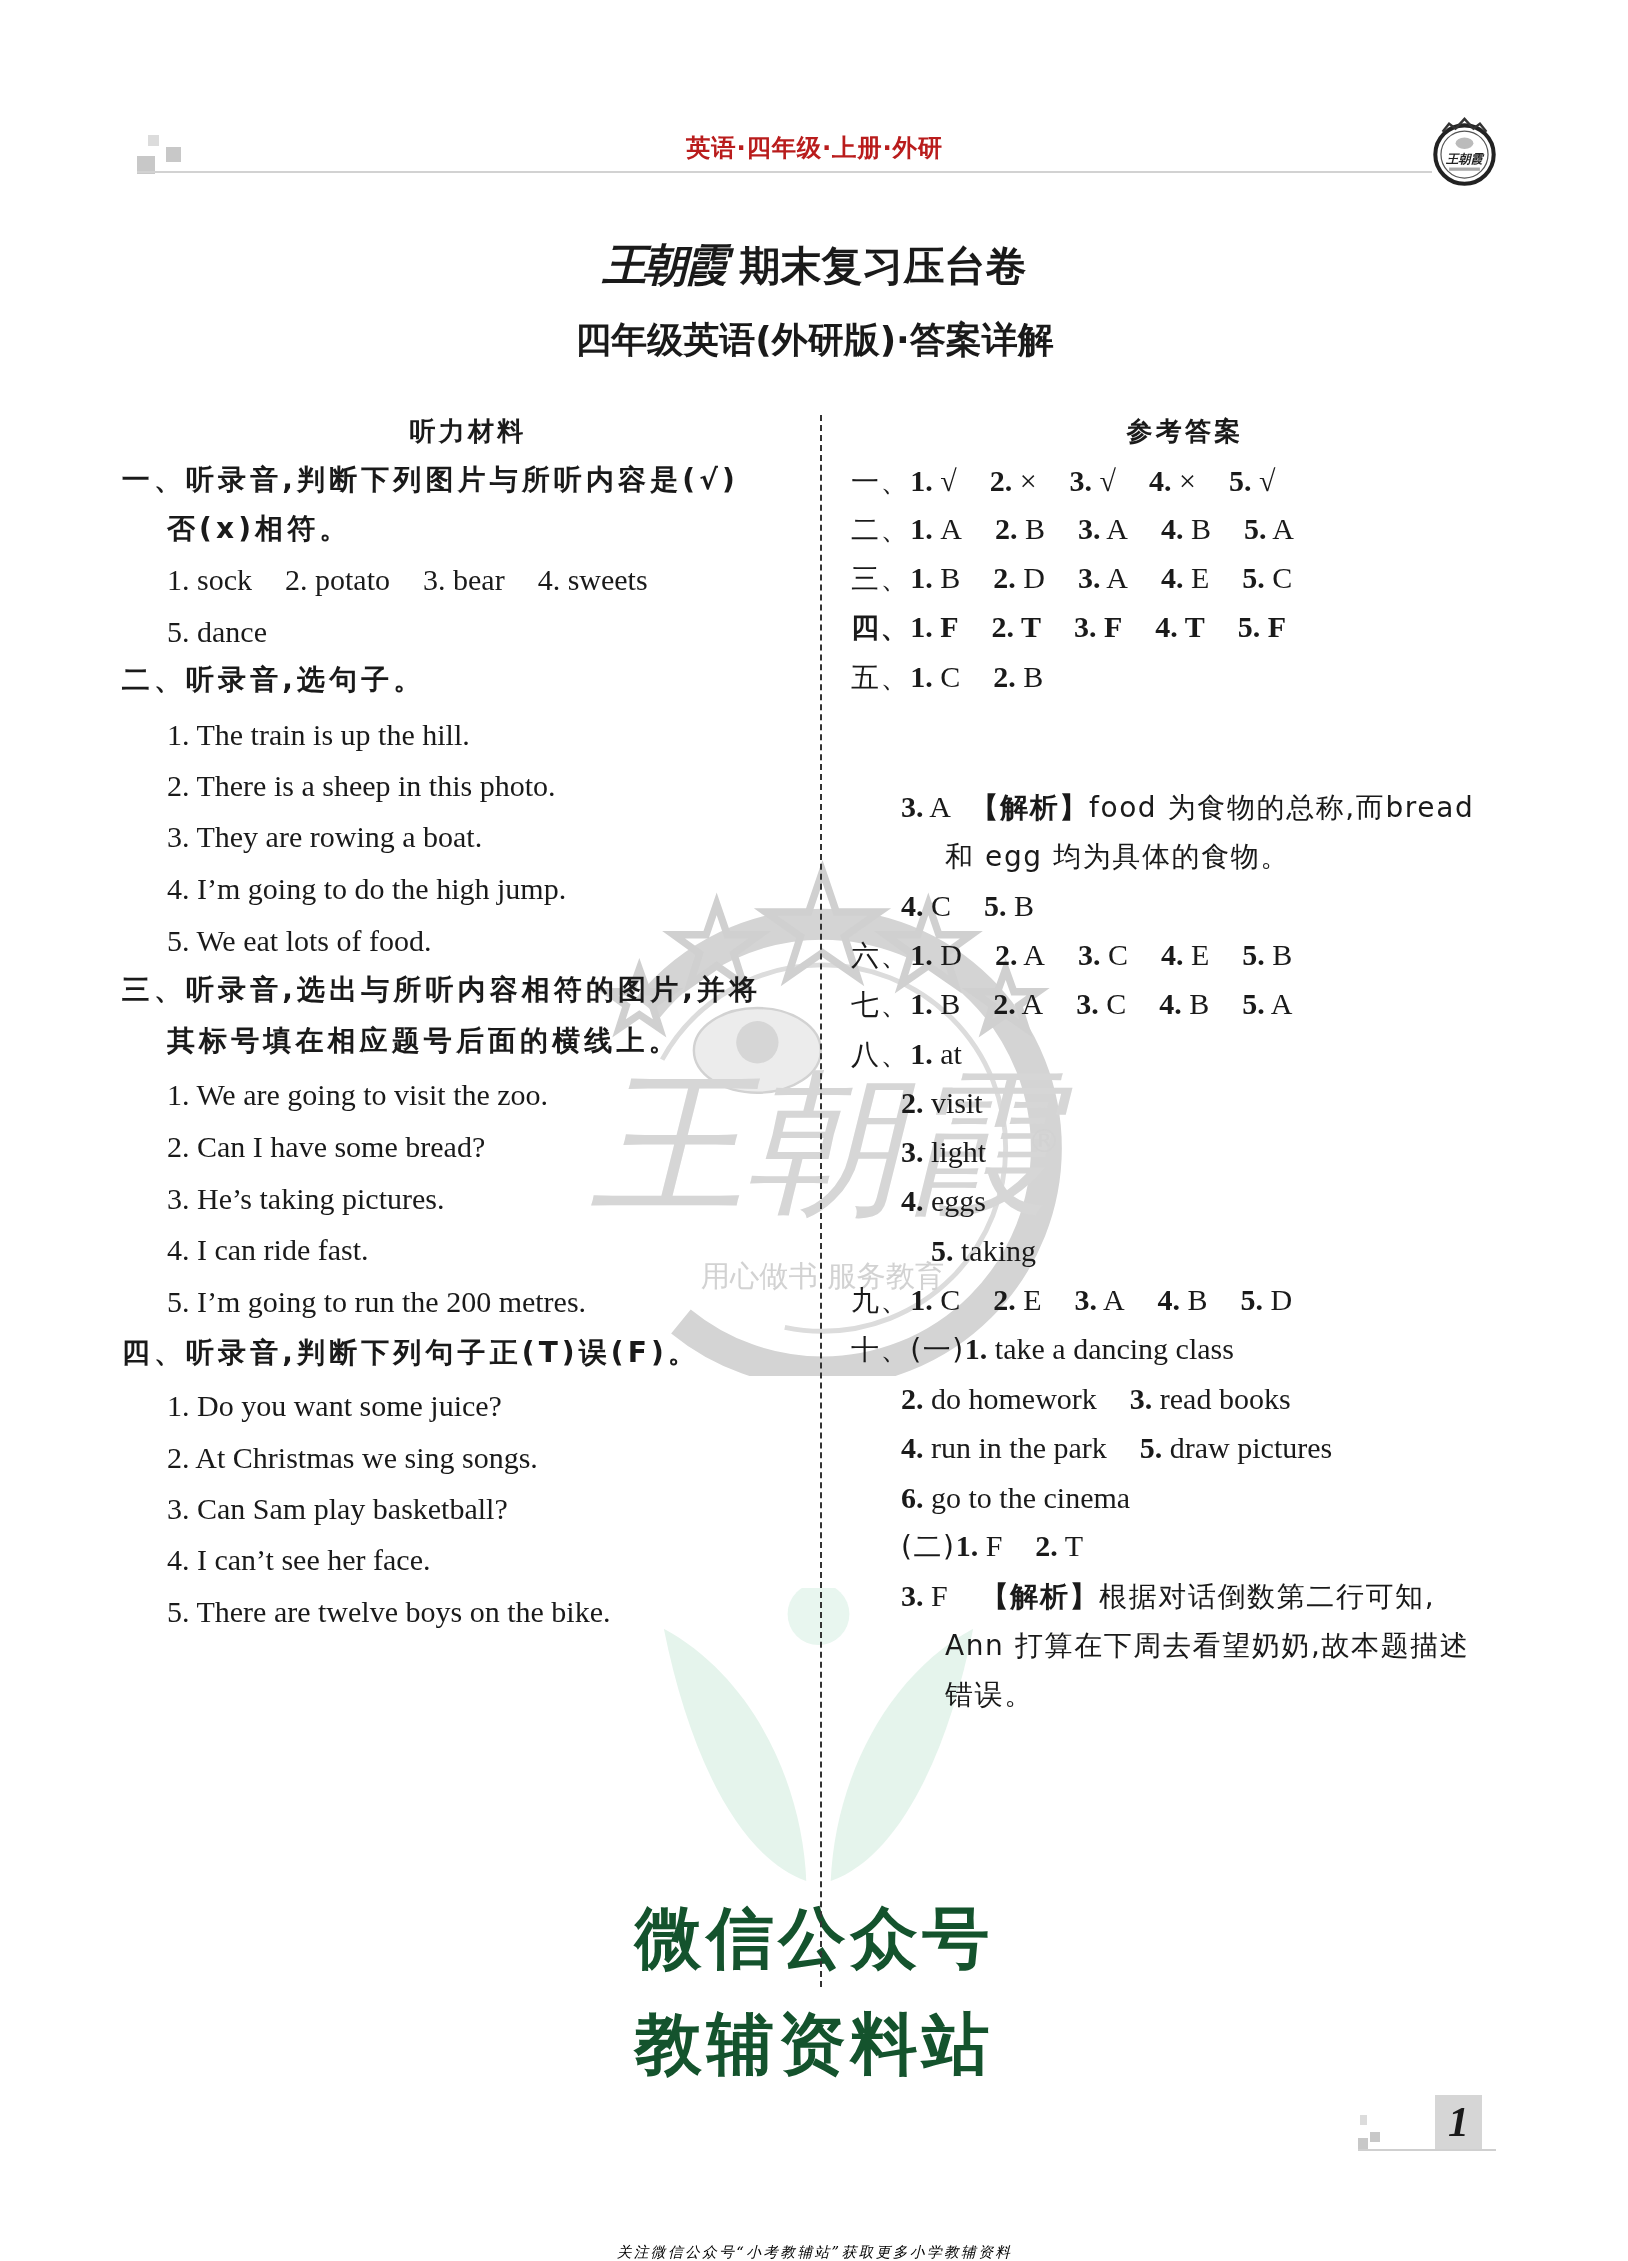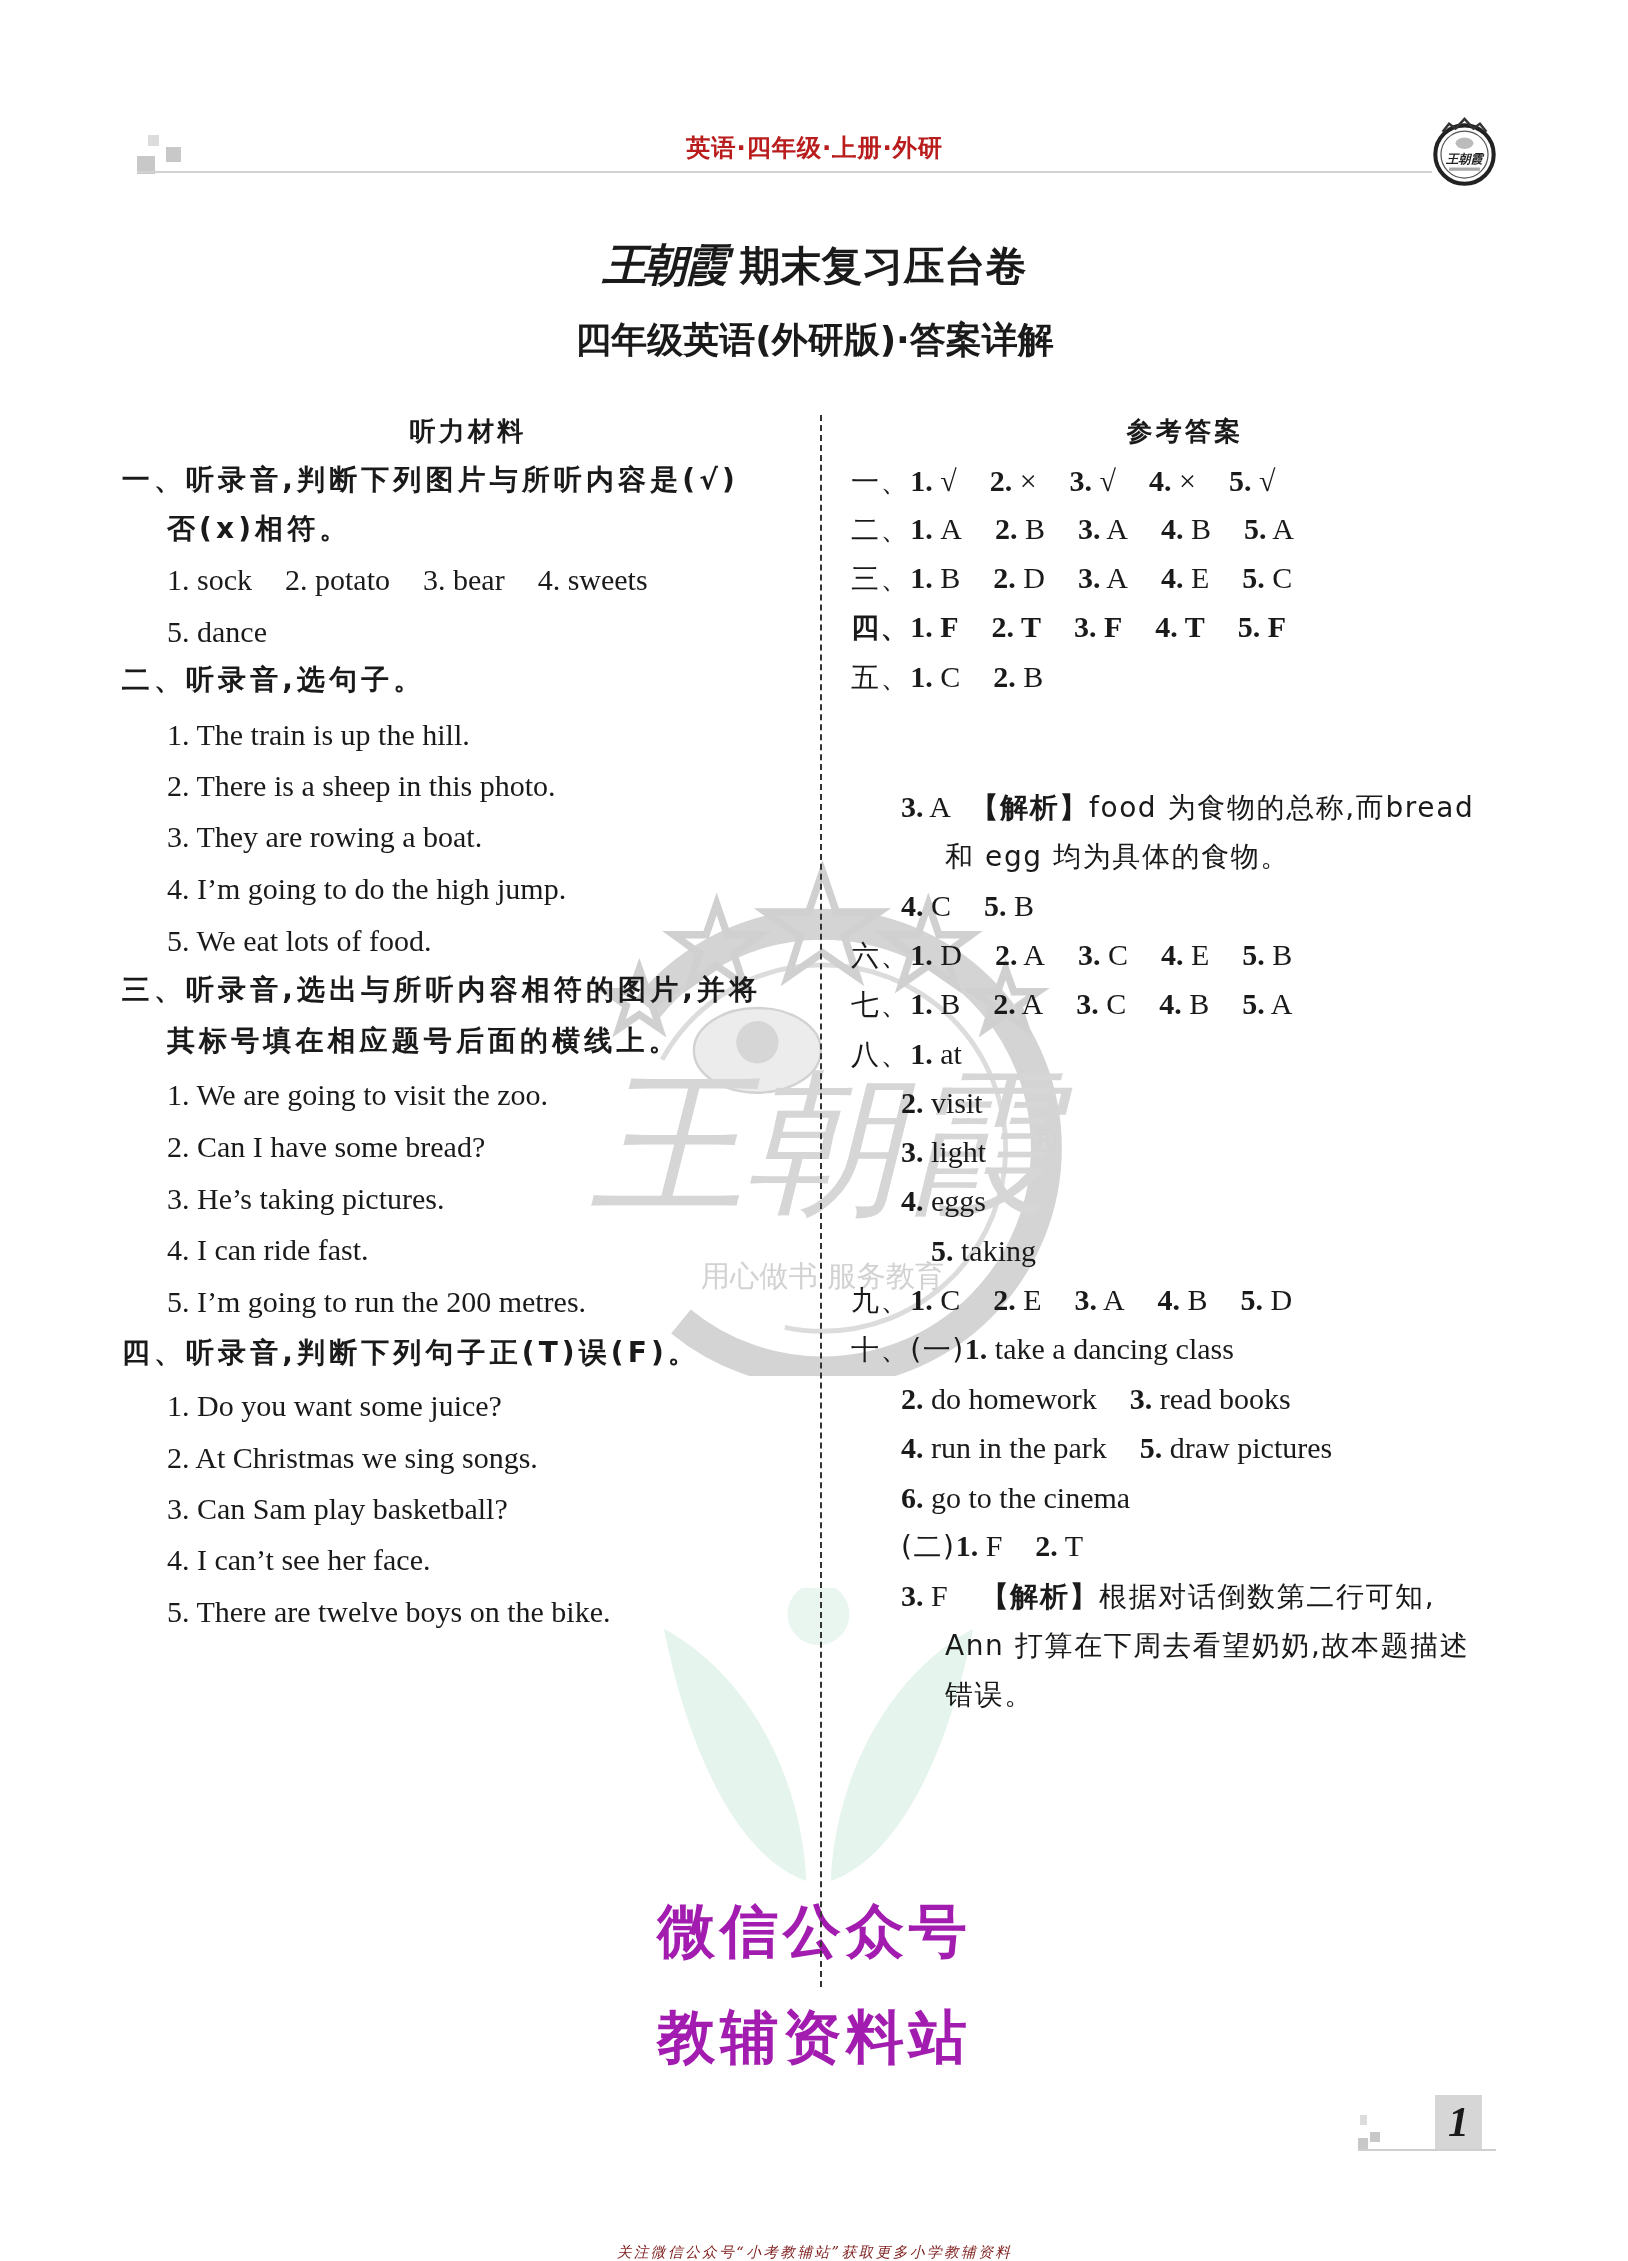--- a/index.html
+++ b/index.html
@@ -19,22 +19,22 @@
   .brand-script { font-family: "DejaVu Serif", serif; font-style: italic; font-weight: bold; font-size: 44px;
                   letter-spacing: -3.3px; margin-right: 14.7px; }
   .sub-title { position: absolute; left: 0; width: 1629px; top: 316px; text-align: center;
                font-family: "DejaVu Sans", sans-serif; font-size: 36px; font-weight: bold; color: #1a1a1a; }
 
   
   .wm { position: absolute; pointer-events: none; }
   .wm-seal { left: 562px; top: 855px; width: 521px; height: 521px; }
   .wm-green { left: 615px; top: 1588px; width: 407px; height: 342px; }
   .wm-text { position: absolute; left: 0; width: 1629px; text-align: center;
-             font-family: "DejaVu Sans", sans-serif; font-weight: bold; font-size: 58px;
-             color: #a21caf; letter-spacing: 4.9px; }
+             font-family: "DejaVu Sans", sans-serif; font-weight: bold; font-size: 67px;
+             color: #14532d; letter-spacing: 4.9px; }
 
   
   .col { position: absolute; top: 0; }
   .col-left { left: 134px; width: 668px; }
   .col-right { left: 851px; width: 668px; }
   .divider { position: absolute; left: 820px; top: 415px; height: 1572px; width: 0;
              border-left: 2.4px dashed #333; }
 
   .col-head { position: absolute; top: 414px; width: 100%; text-align: center;
               font-family: "DejaVu Sans", sans-serif; font-size: 26px; font-weight: bold; letter-spacing: 3.3px; }
@@ -46,21 +46,21 @@
   .b { font-weight: bold; }
   .gap { display: inline-block; width: 33px; }
   .gap-s { display: inline-block; width: 19.5px; }
 
   
   .page-num-box { position: absolute; left: 1435px; top: 2095px; width: 47px; height: 54px; background: #d6d6d6; }
   .page-num { position: absolute; left: 1435px; top: 2095px; width: 47px; height: 54px; text-align: center;
               font-family: "Liberation Serif", serif; font-style: italic; font-weight: bold; font-size: 42px; line-height: 54px; color: #1a1a1a; }
   .foot-line { position: absolute; left: 1358px; top: 2149px; width: 138px; height: 2.4px; background: #cfcfcf; }
   .foot-note { position: absolute; left: 0; width: 1629px; top: 2243px; text-align: center;
-               font-family: "DejaVu Serif", serif; font-style: italic; font-size: 14.7px; color: #7f1d1d; letter-spacing: 2.4px; }
+               font-family: "DejaVu Serif", serif; font-style: italic; font-size: 14.7px; color: #000000; letter-spacing: 2.4px; }
 </style>
 </head>
 <body>
 
 <div class="hdr-sq" style="left:148px;top:135px;width:11.4px;height:11.4px;background:#dcdcdc;"></div>
 <div class="hdr-sq" style="left:166px;top:147px;width:14.7px;height:14.7px;"></div>
 <div class="hdr-sq" style="left:137px;top:156px;width:18px;height:18px;"></div>
 <div class="hdr-line"></div>
 <div class="hdr-title">英语·四年级·上册·外研</div>
 <svg class="hdr-logo" viewBox="0 0 82 90">

